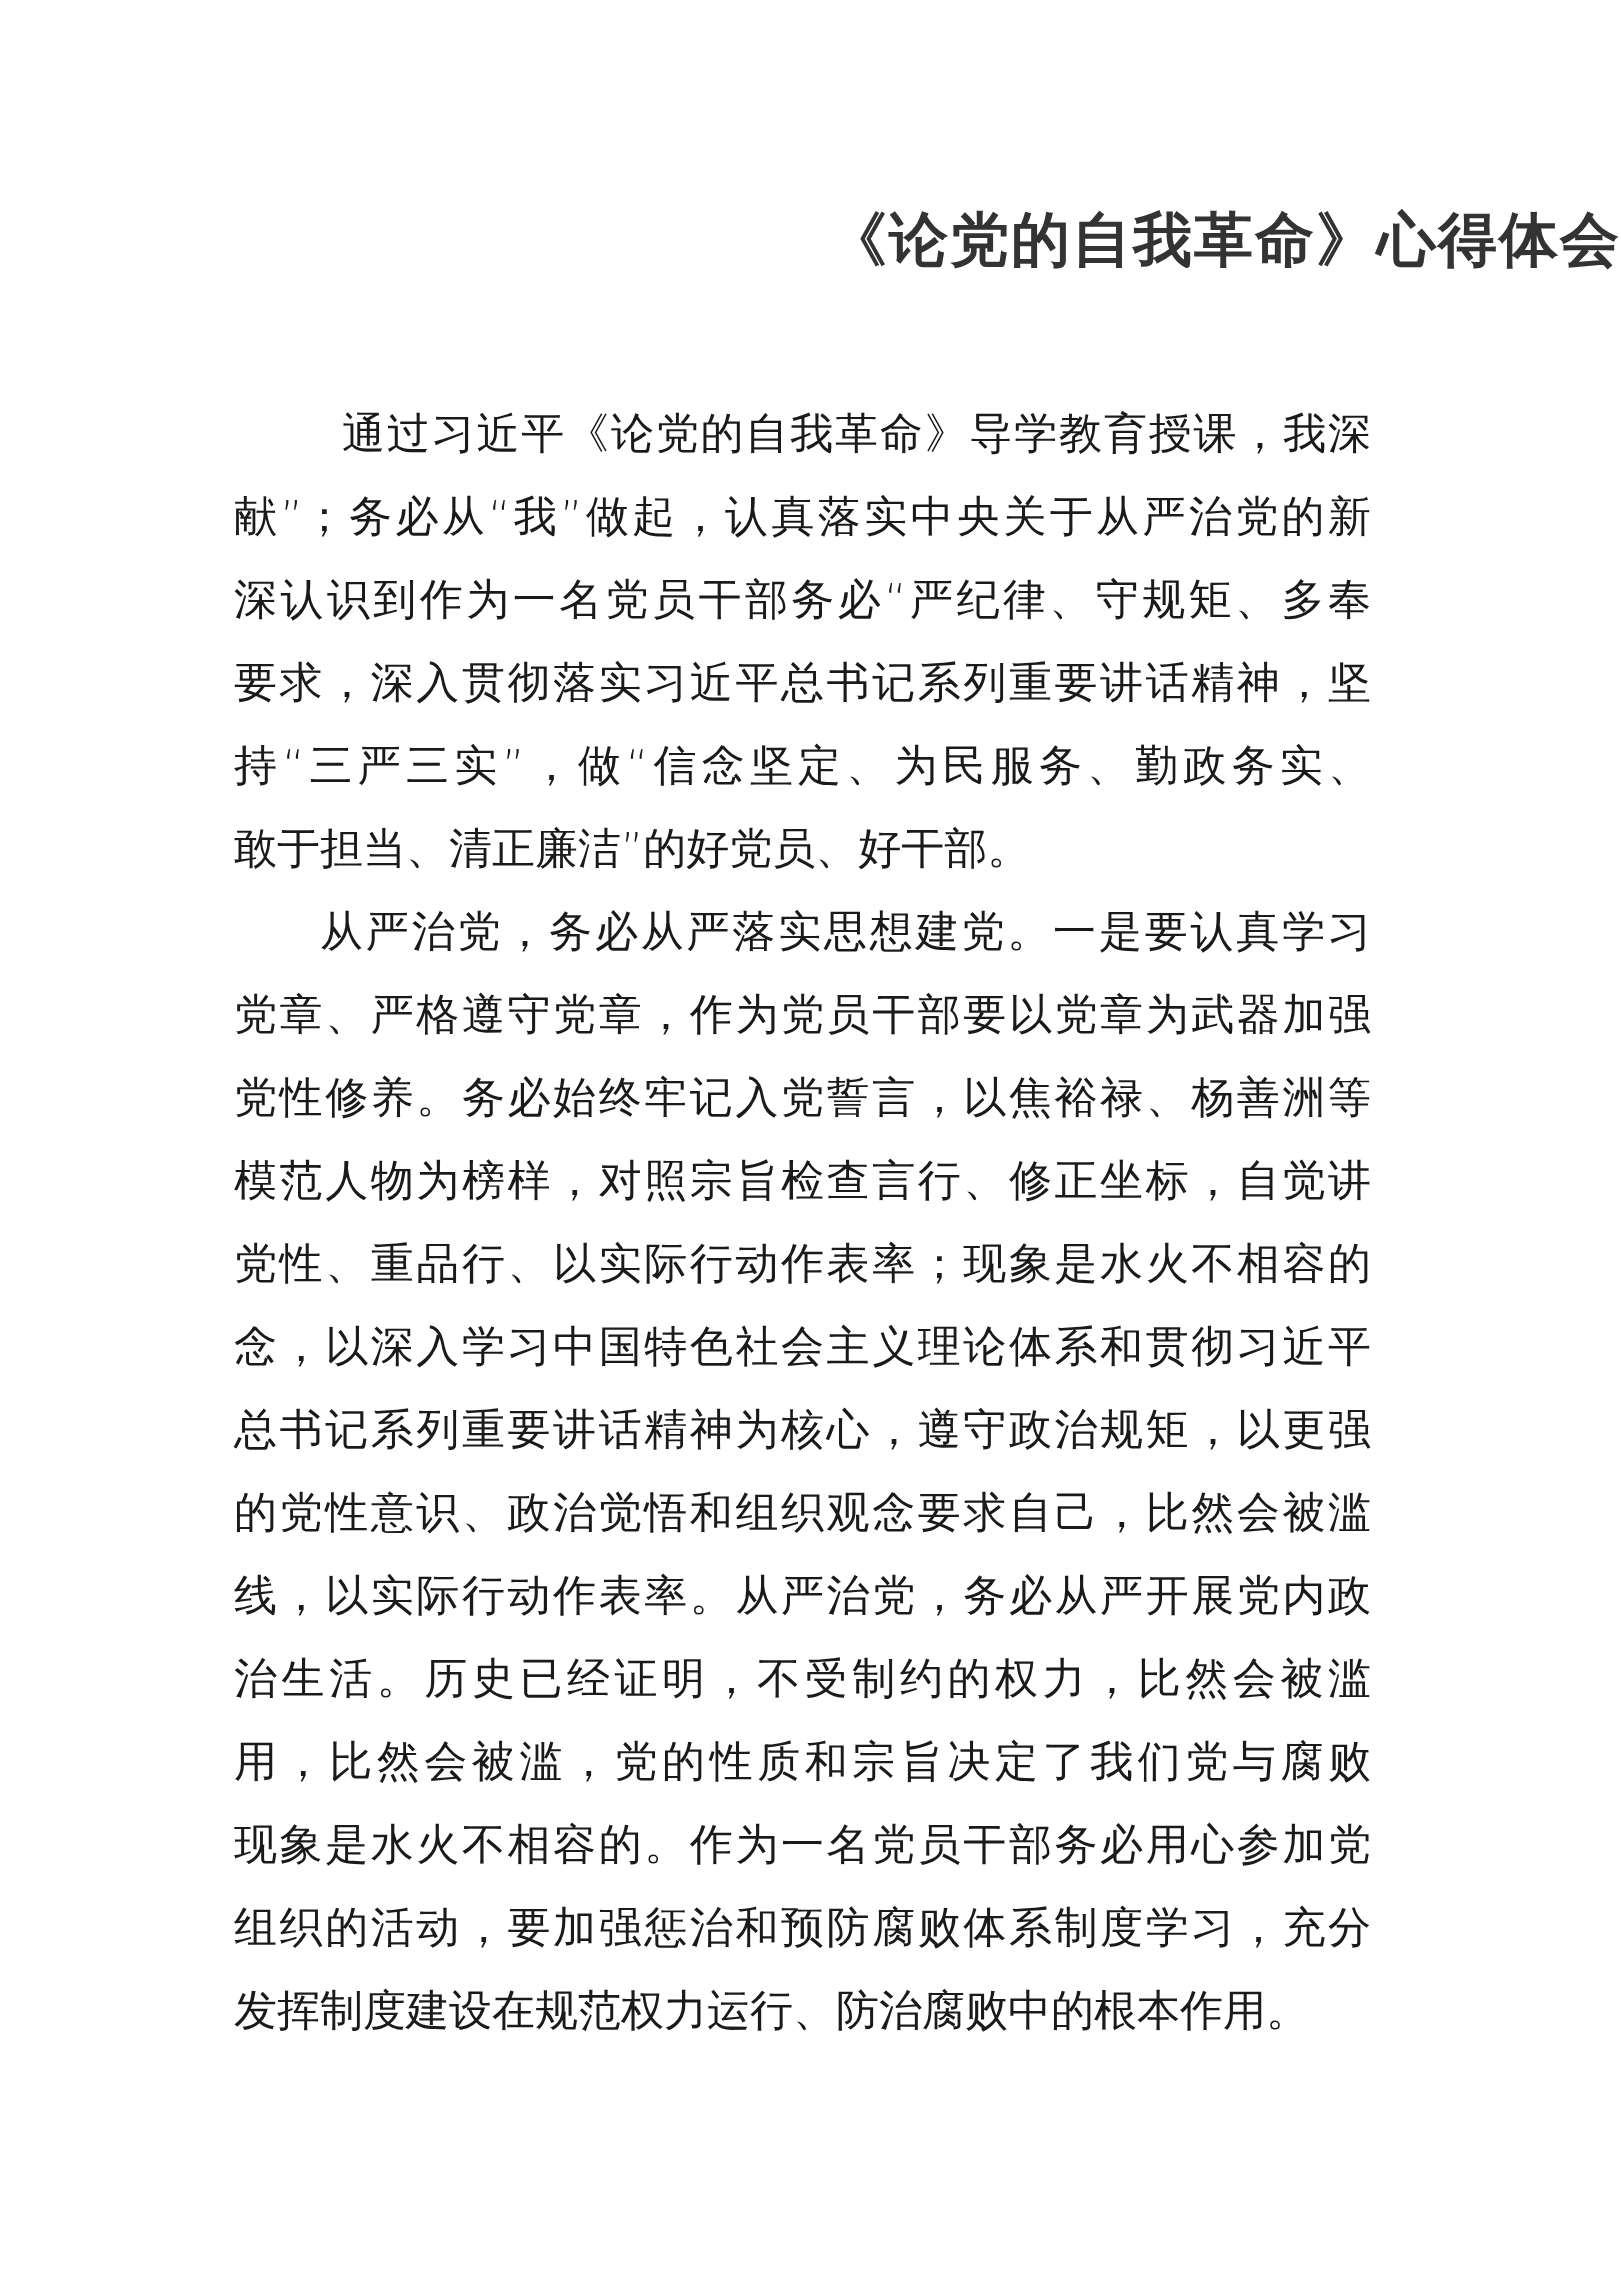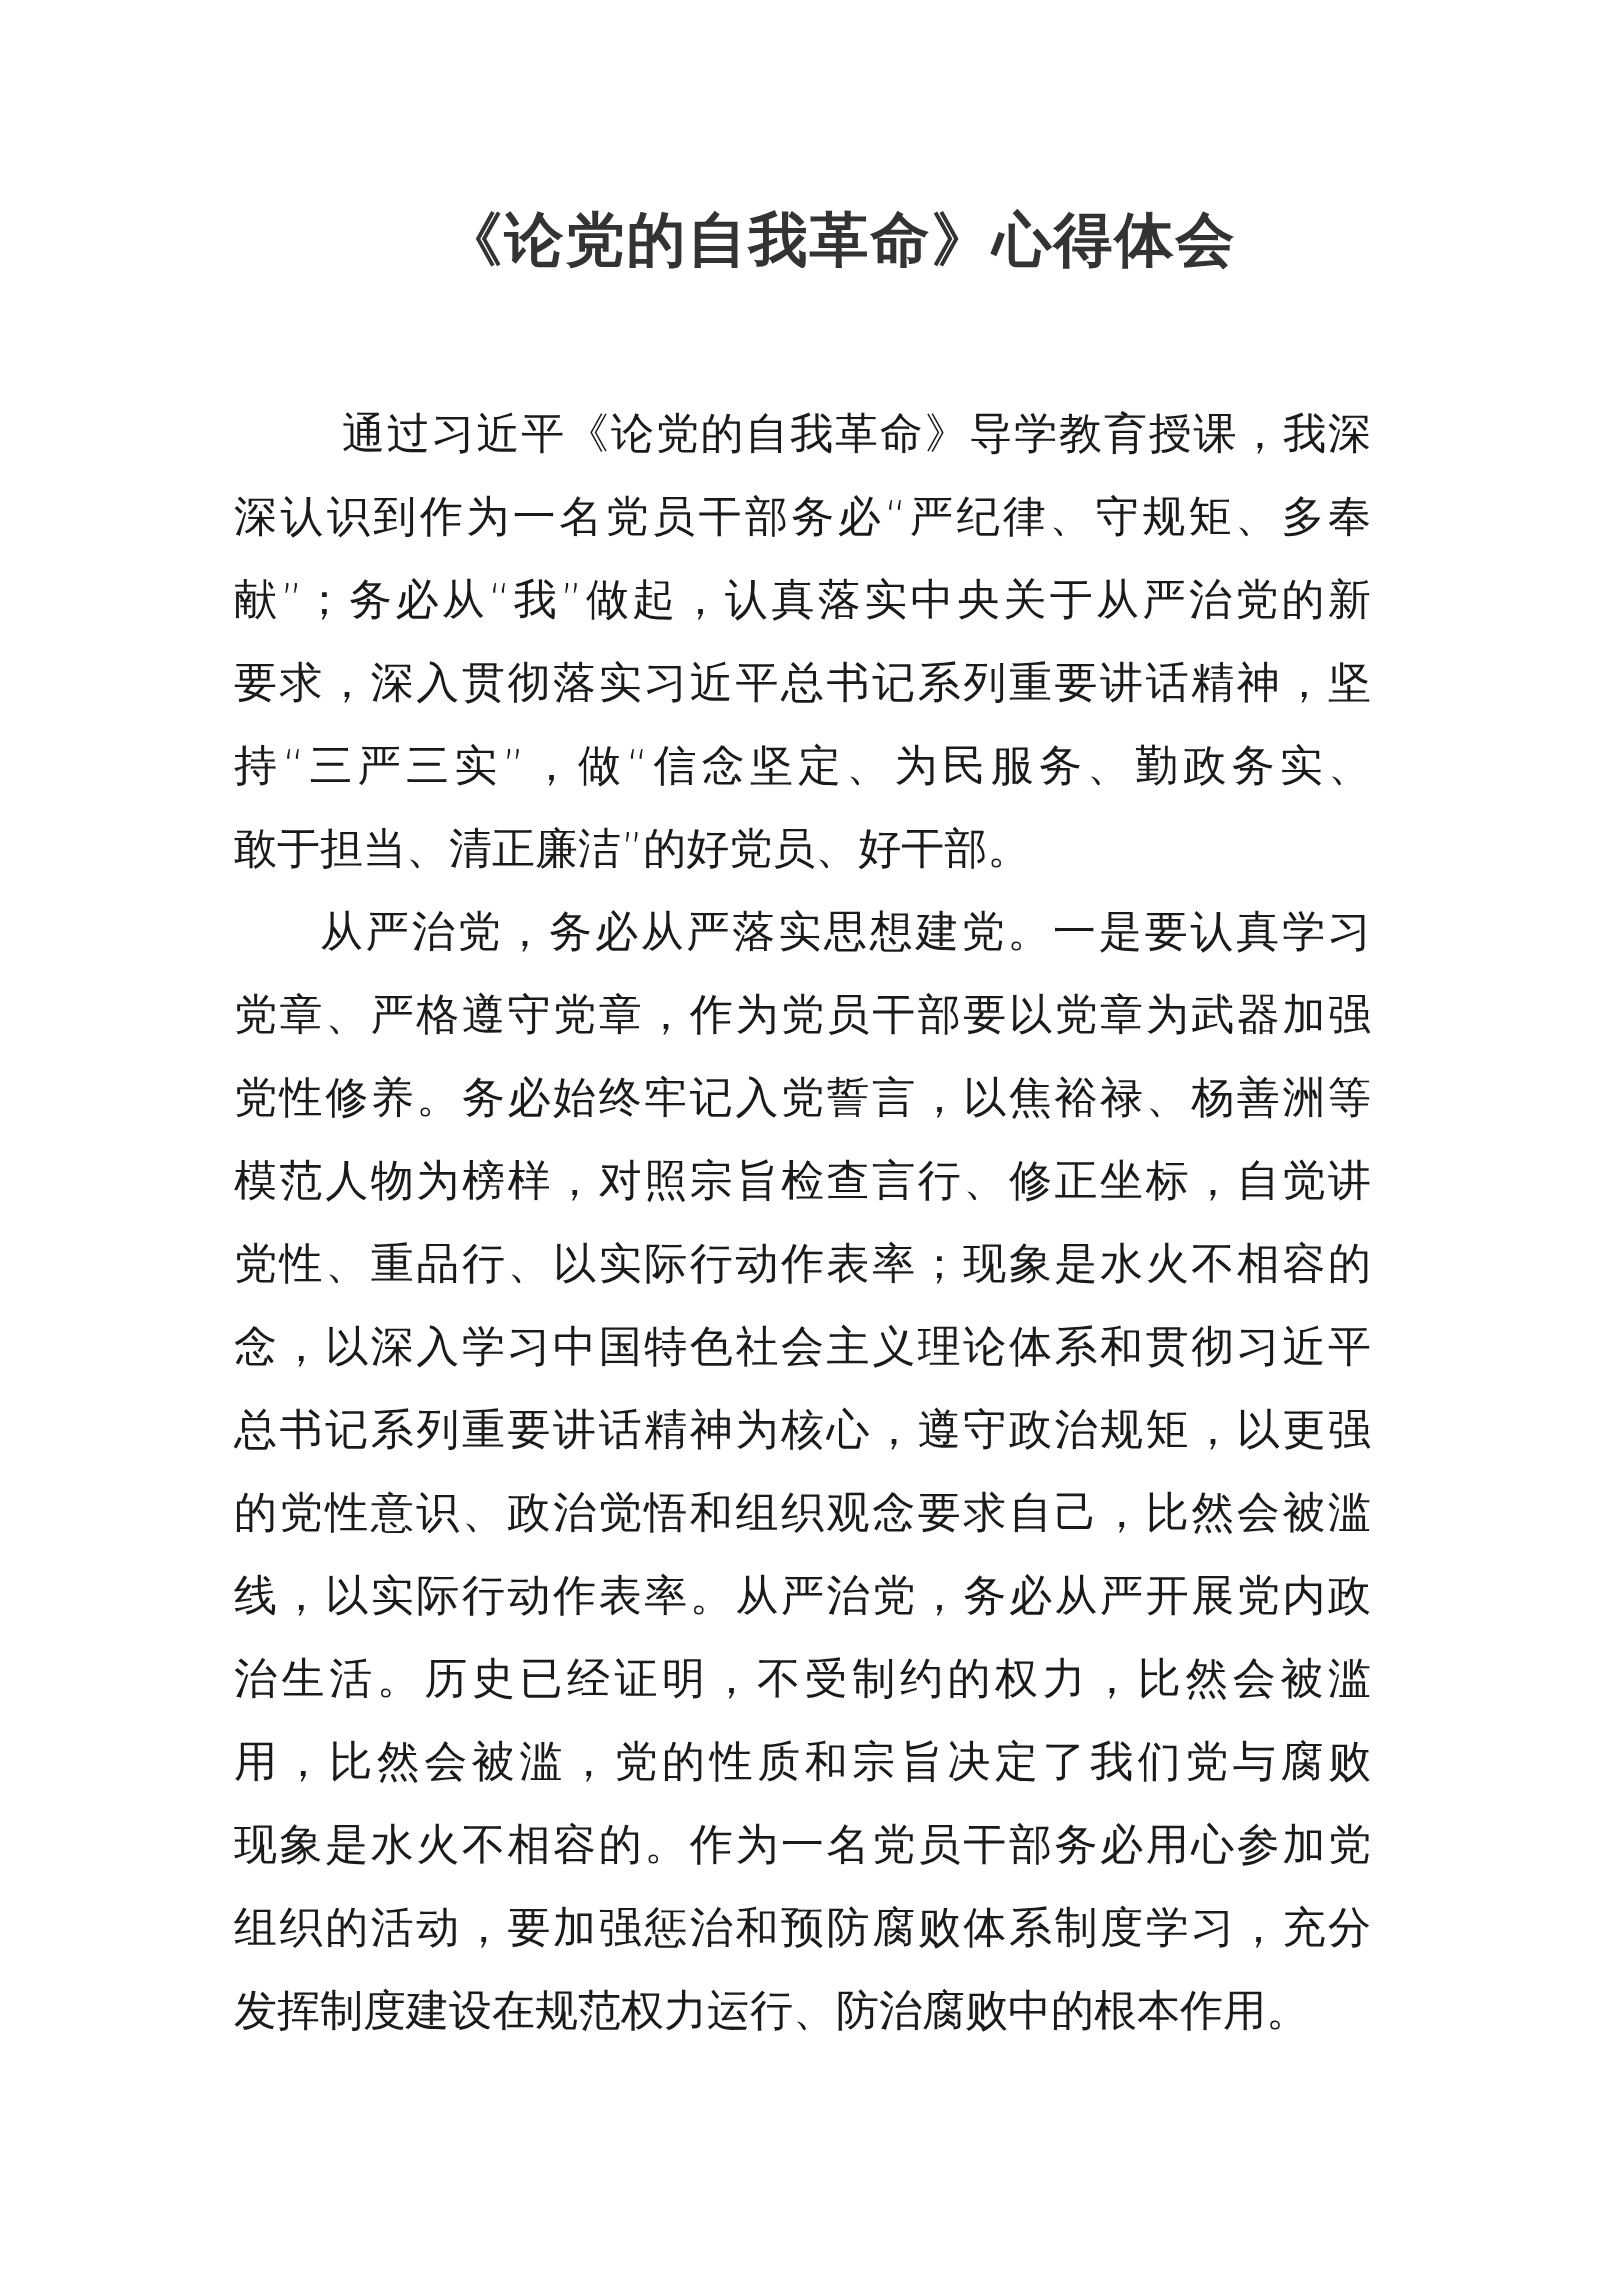--- a/index.html
+++ b/index.html
@@ -21,21 +21,21 @@
       top: 0;
       width: 1621px;
       height: 2293px;
       background: #ffffff;
     }
     .title {
       position: absolute;
       left: 0;
       width: 1621px;
       top: 201px;
-      text-align: center;
+      text-align: right;
       font-size: 59px;
       font-weight: bold;
       color: #333333;
       letter-spacing: 2px;
       line-height: 78px;
       padding-left: 59px;
       box-sizing: border-box;
       font-family: "DejaVu Serif", "Liberation Serif", serif;
     }
     .body-text {
@@ -68,22 +68,22 @@
 </head>
 <body>
 
 <div class="page">
   <div class="title">《论党的自我革命》心得体会</div>
 
   <div class="body-text">
 
     <div>
       <div class="line indent-first">通过习近平《论党的自我革命》导学教育授课，我深</div>
+      <div class="line">献”；务必从“我”做起，认真落实中央关于从严治党的新</div>
       <div class="line">深认识到作为一名党员干部务必“严纪律、守规矩、多奉</div>
-      <div class="line">献”；务必从“我”做起，认真落实中央关于从严治党的新</div>
       <div class="line">要求，深入贯彻落实习近平总书记系列重要讲话精神，坚</div>
       <div class="line">持“三严三实”，做“信念坚定、为民服务、勤政务实、</div>
       <div class="line last">敢于担当、清正廉洁”的好党员、好干部。</div>
     </div>
 
     <div>
       <div class="line indent-second">从严治党，务必从严落实思想建党。一是要认真学习</div>
       <div class="line">党章、严格遵守党章，作为党员干部要以党章为武器加强</div>
       <div class="line">党性修养。务必始终牢记入党誓言，以焦裕禄、杨善洲等</div>
       <div class="line">模范人物为榜样，对照宗旨检查言行、修正坐标，自觉讲</div>

